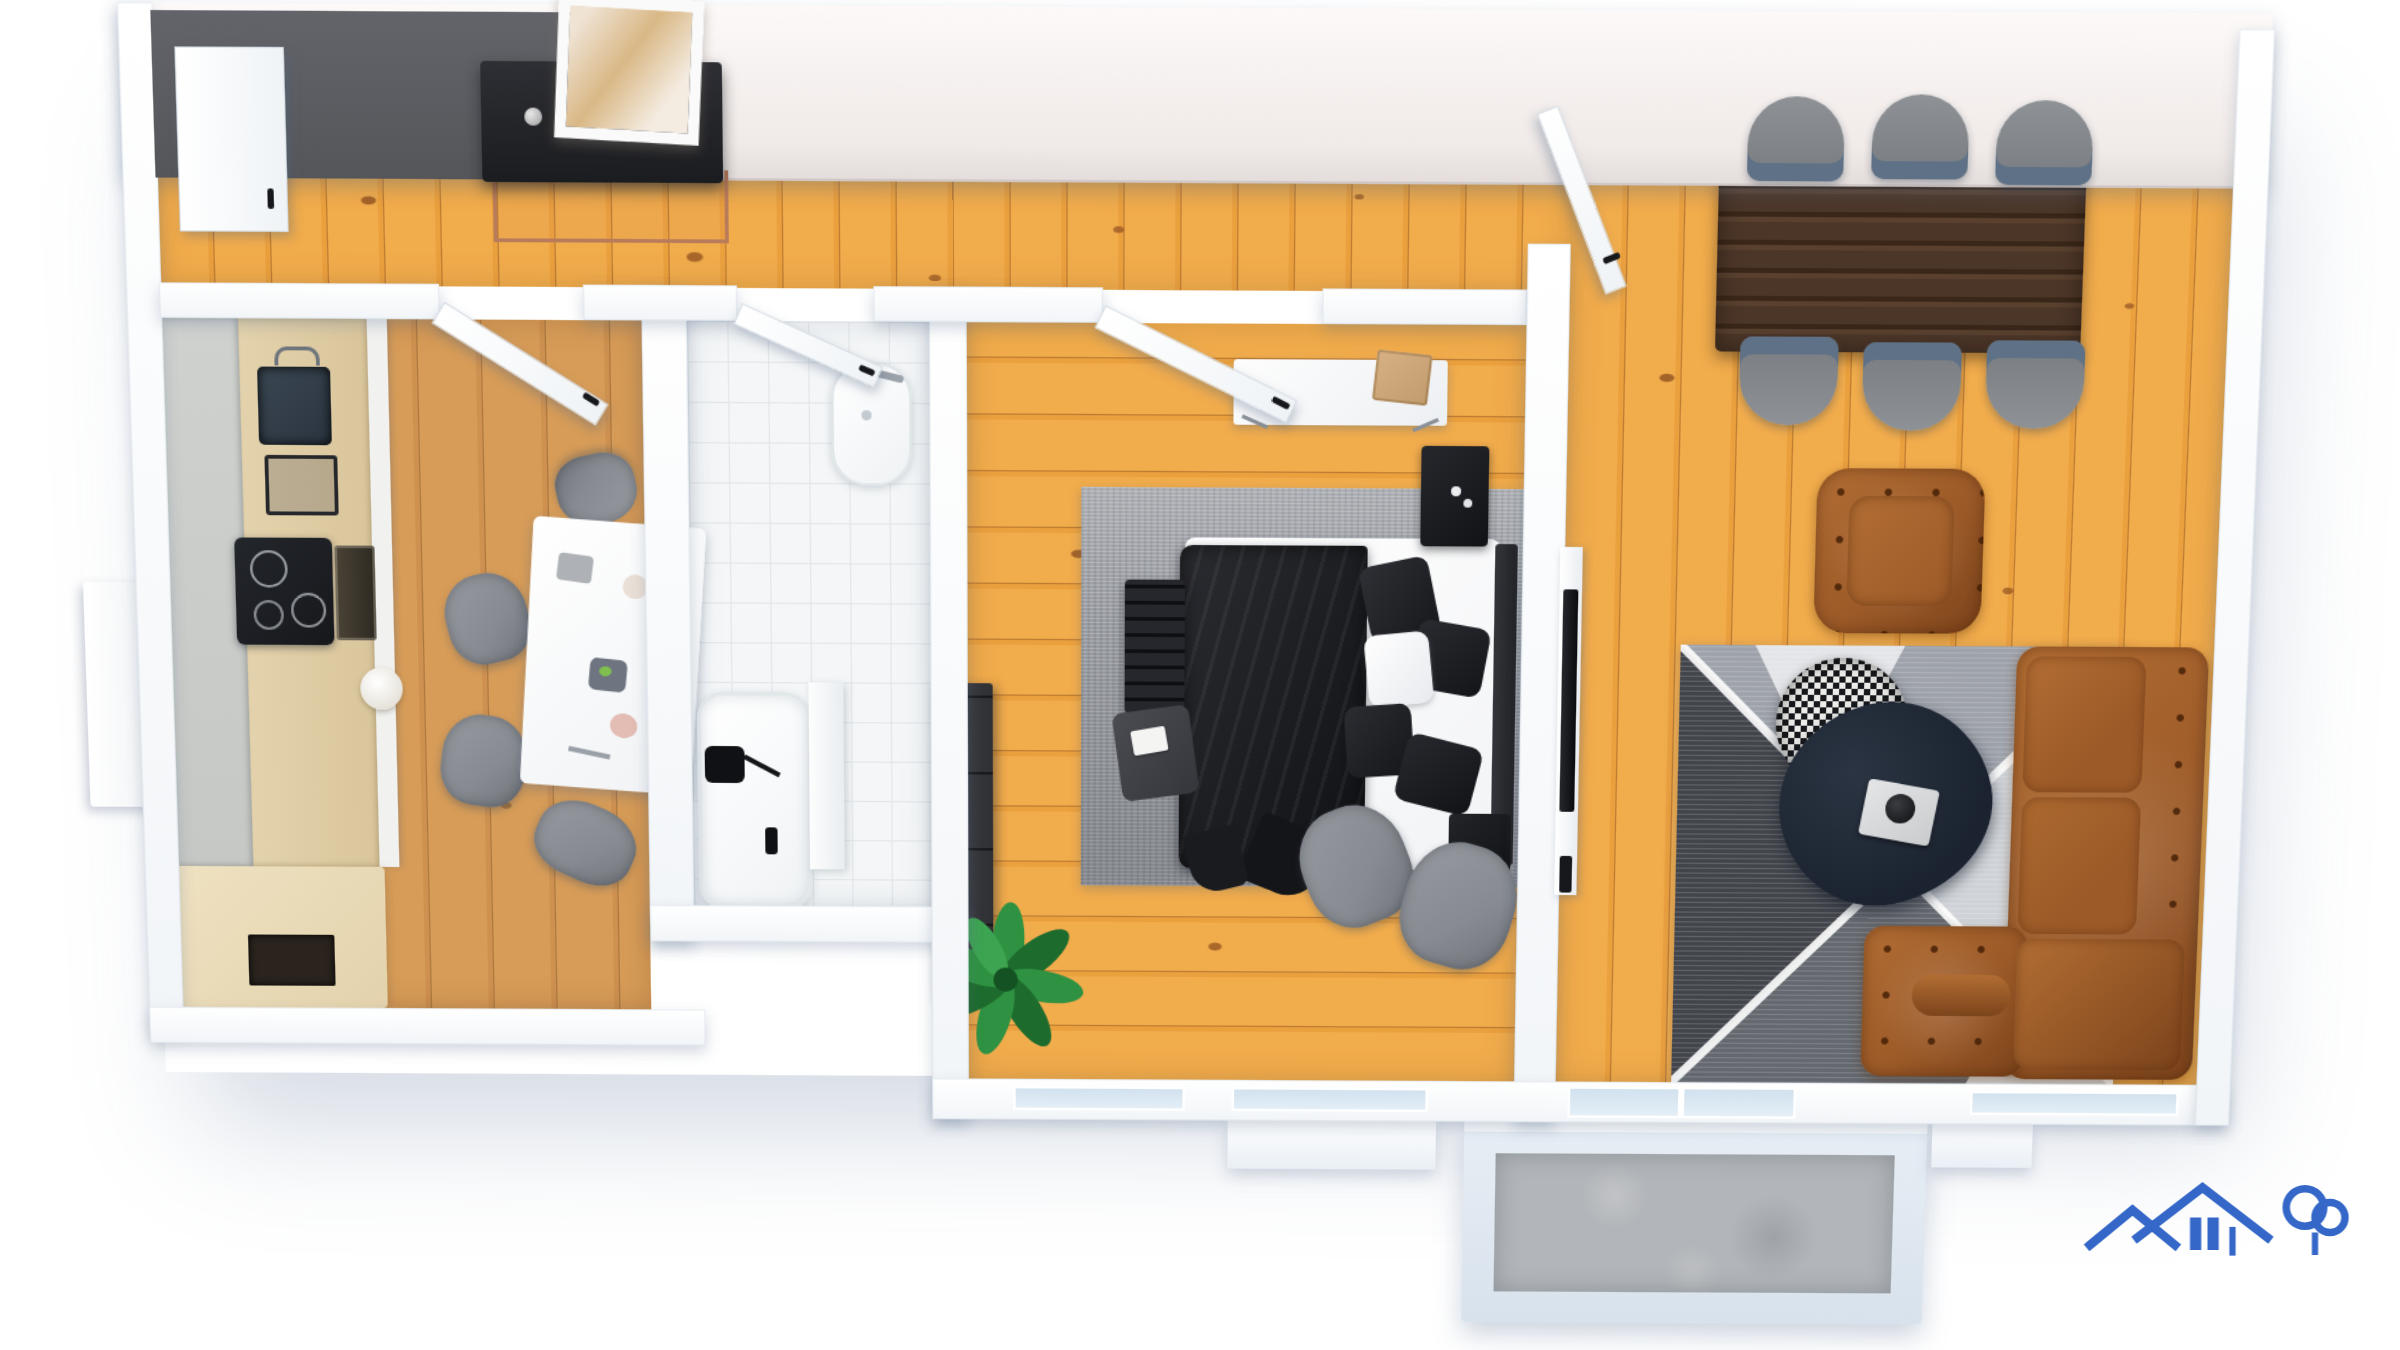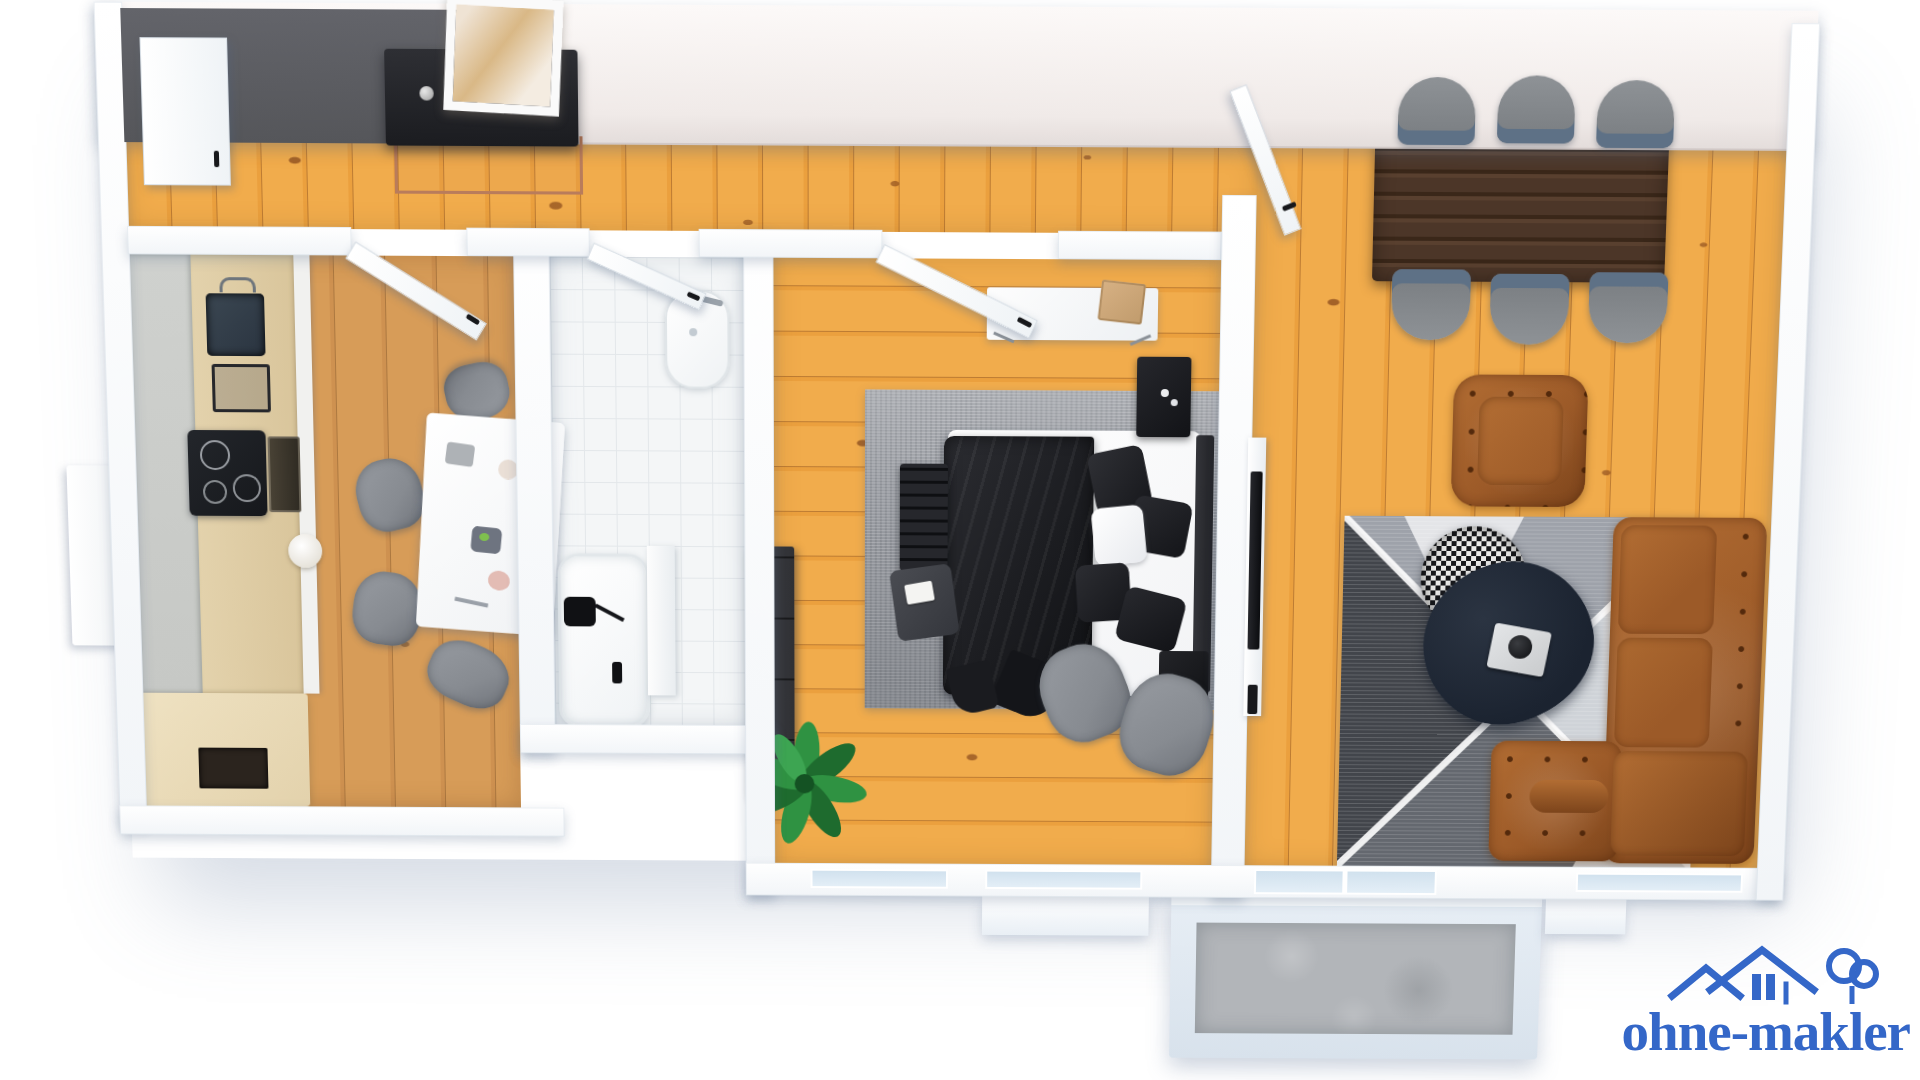--- a/index.html
+++ b/index.html
@@ -293,15 +293,14 @@
       <g style="fill:var(--logoBlue,#3467C8);">
         <rect x="86" y="30" width="9" height="26"></rect>
         <rect x="100" y="30" width="9" height="26"></rect>
       </g>
       <g style="stroke:var(--logoBlue,#3467C8);fill:none;stroke-width:6;">
         <circle cx="178" cy="22" r="15"></circle>
         <circle cx="198" cy="30" r="12"></circle>
         <line x1="186" y1="42" x2="186" y2="60" style="stroke-width:5"></line>
       </g>
     </svg>
-    <div class="a logo-text" style="left:0;top:58px;width:292px;height:64px;">ohne-makler</div>
   </div>
 </div>
 
 </body></html>

